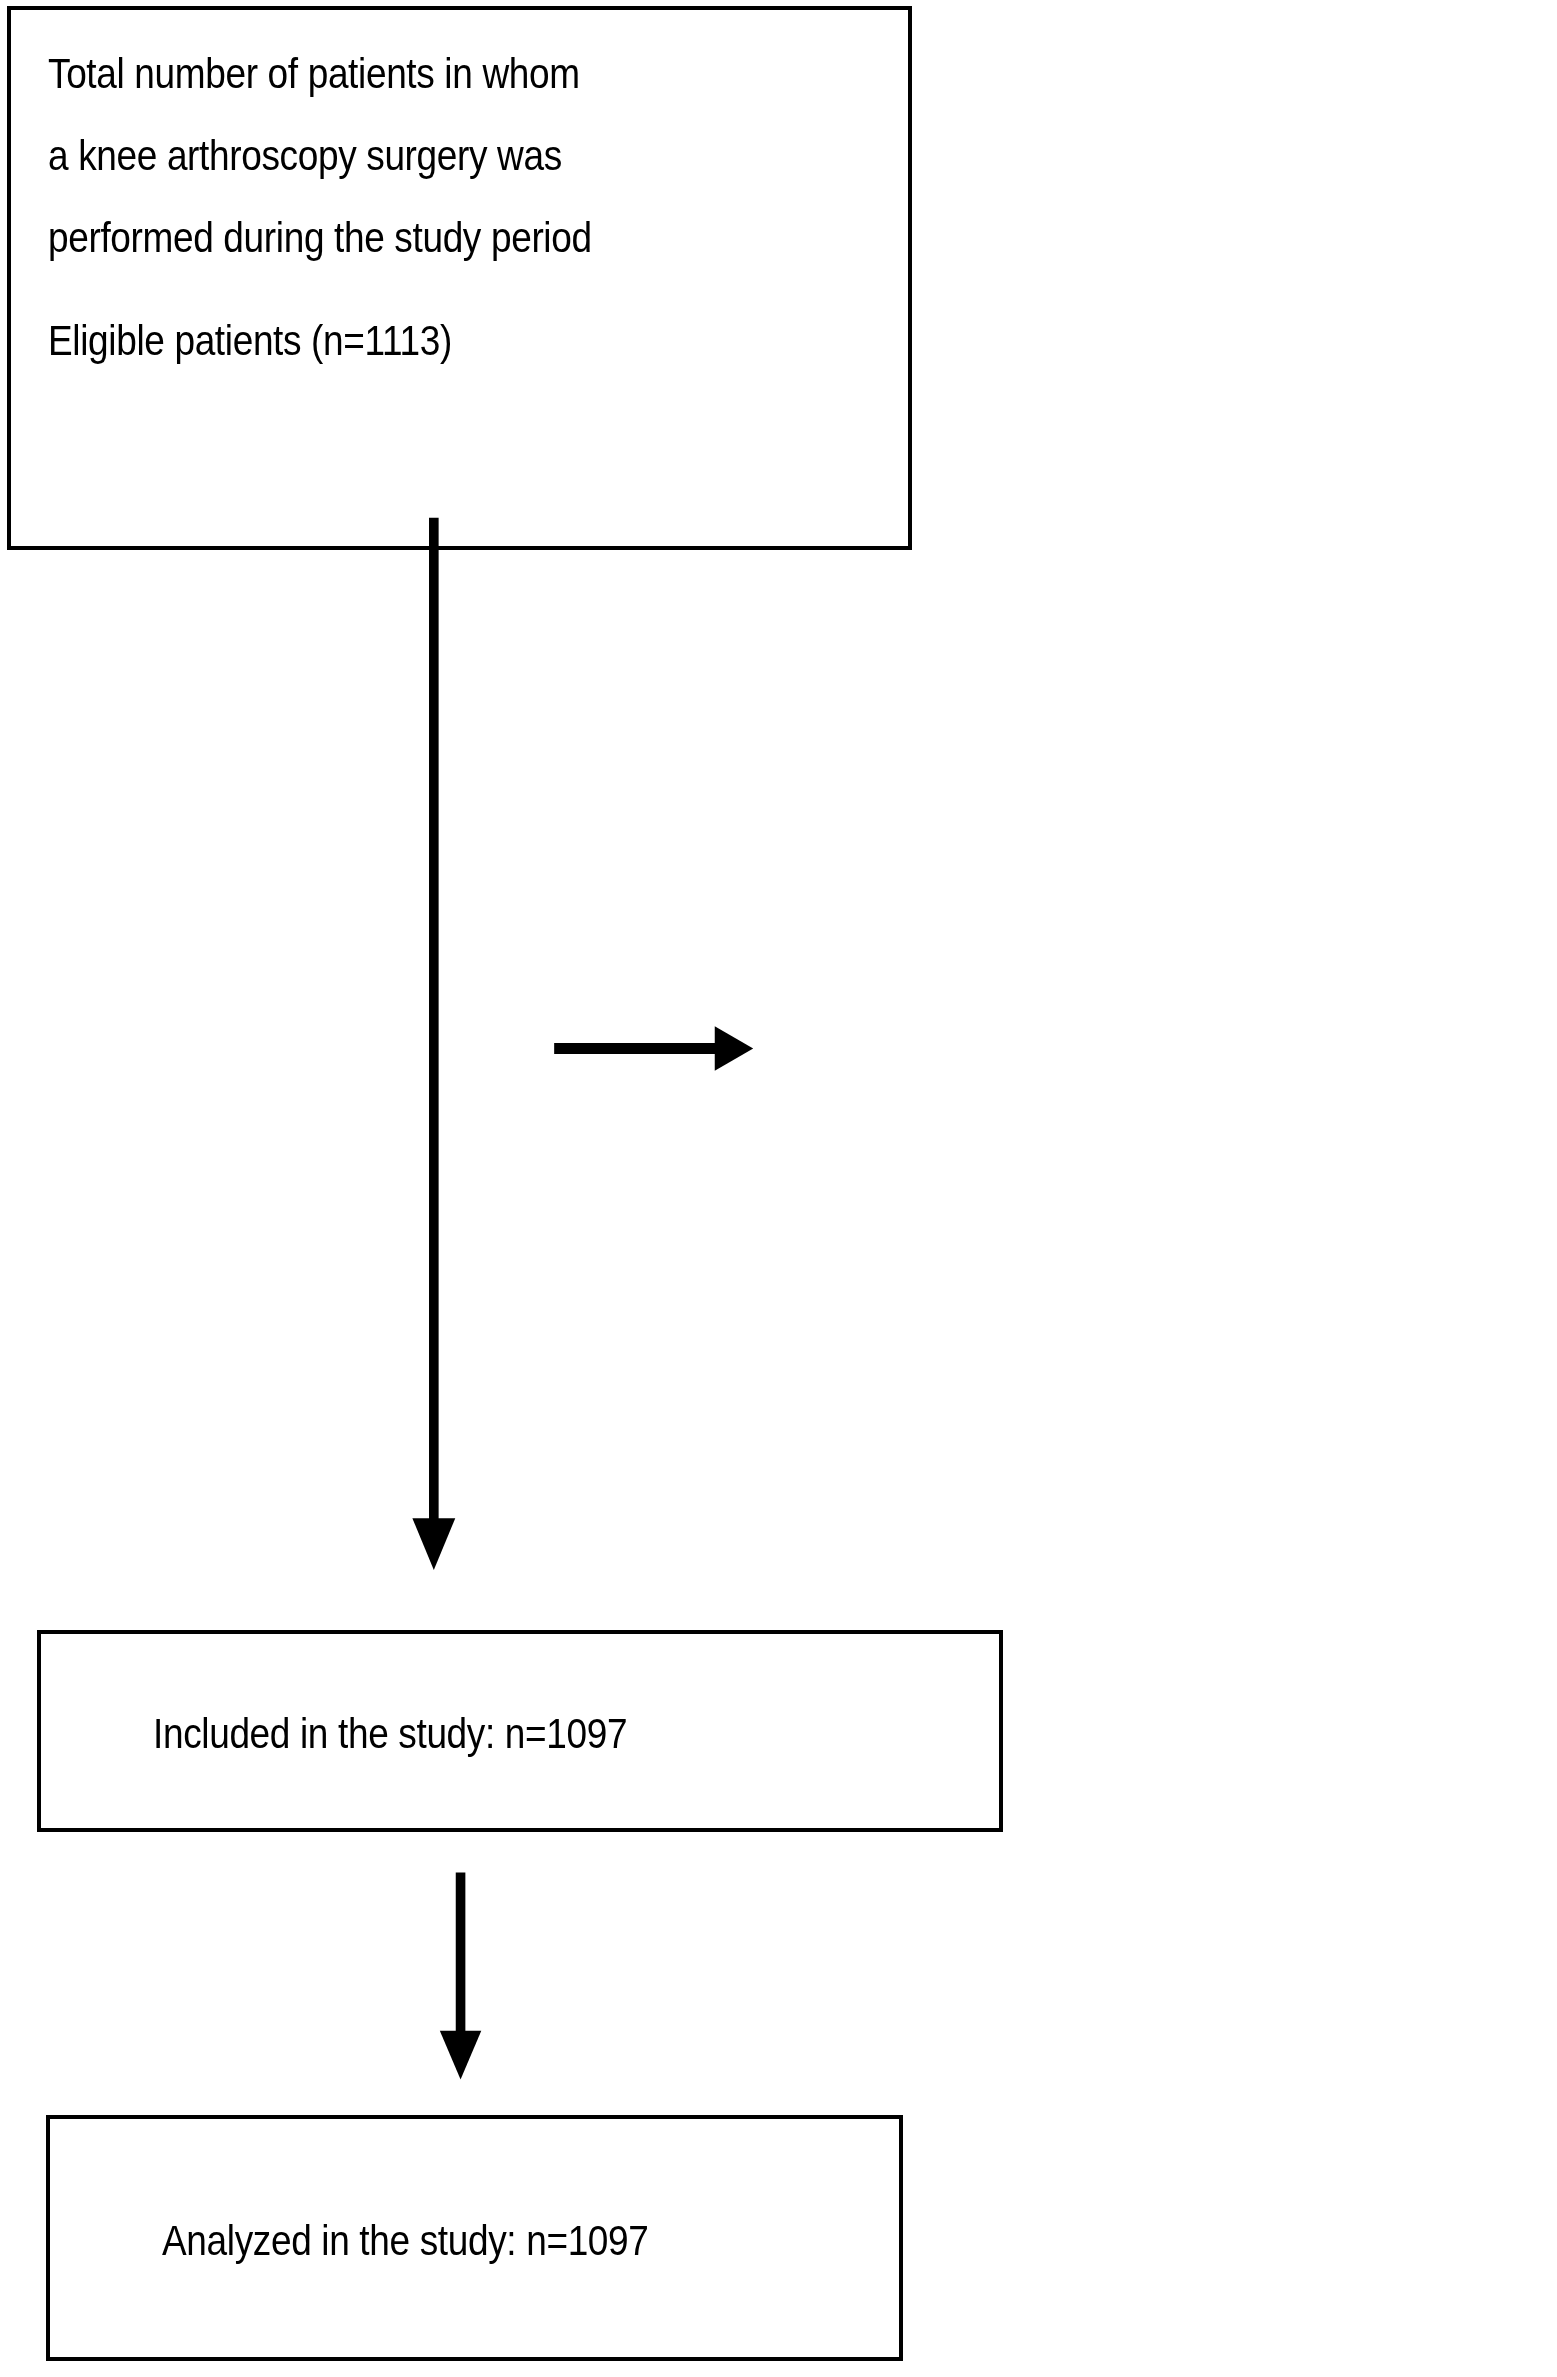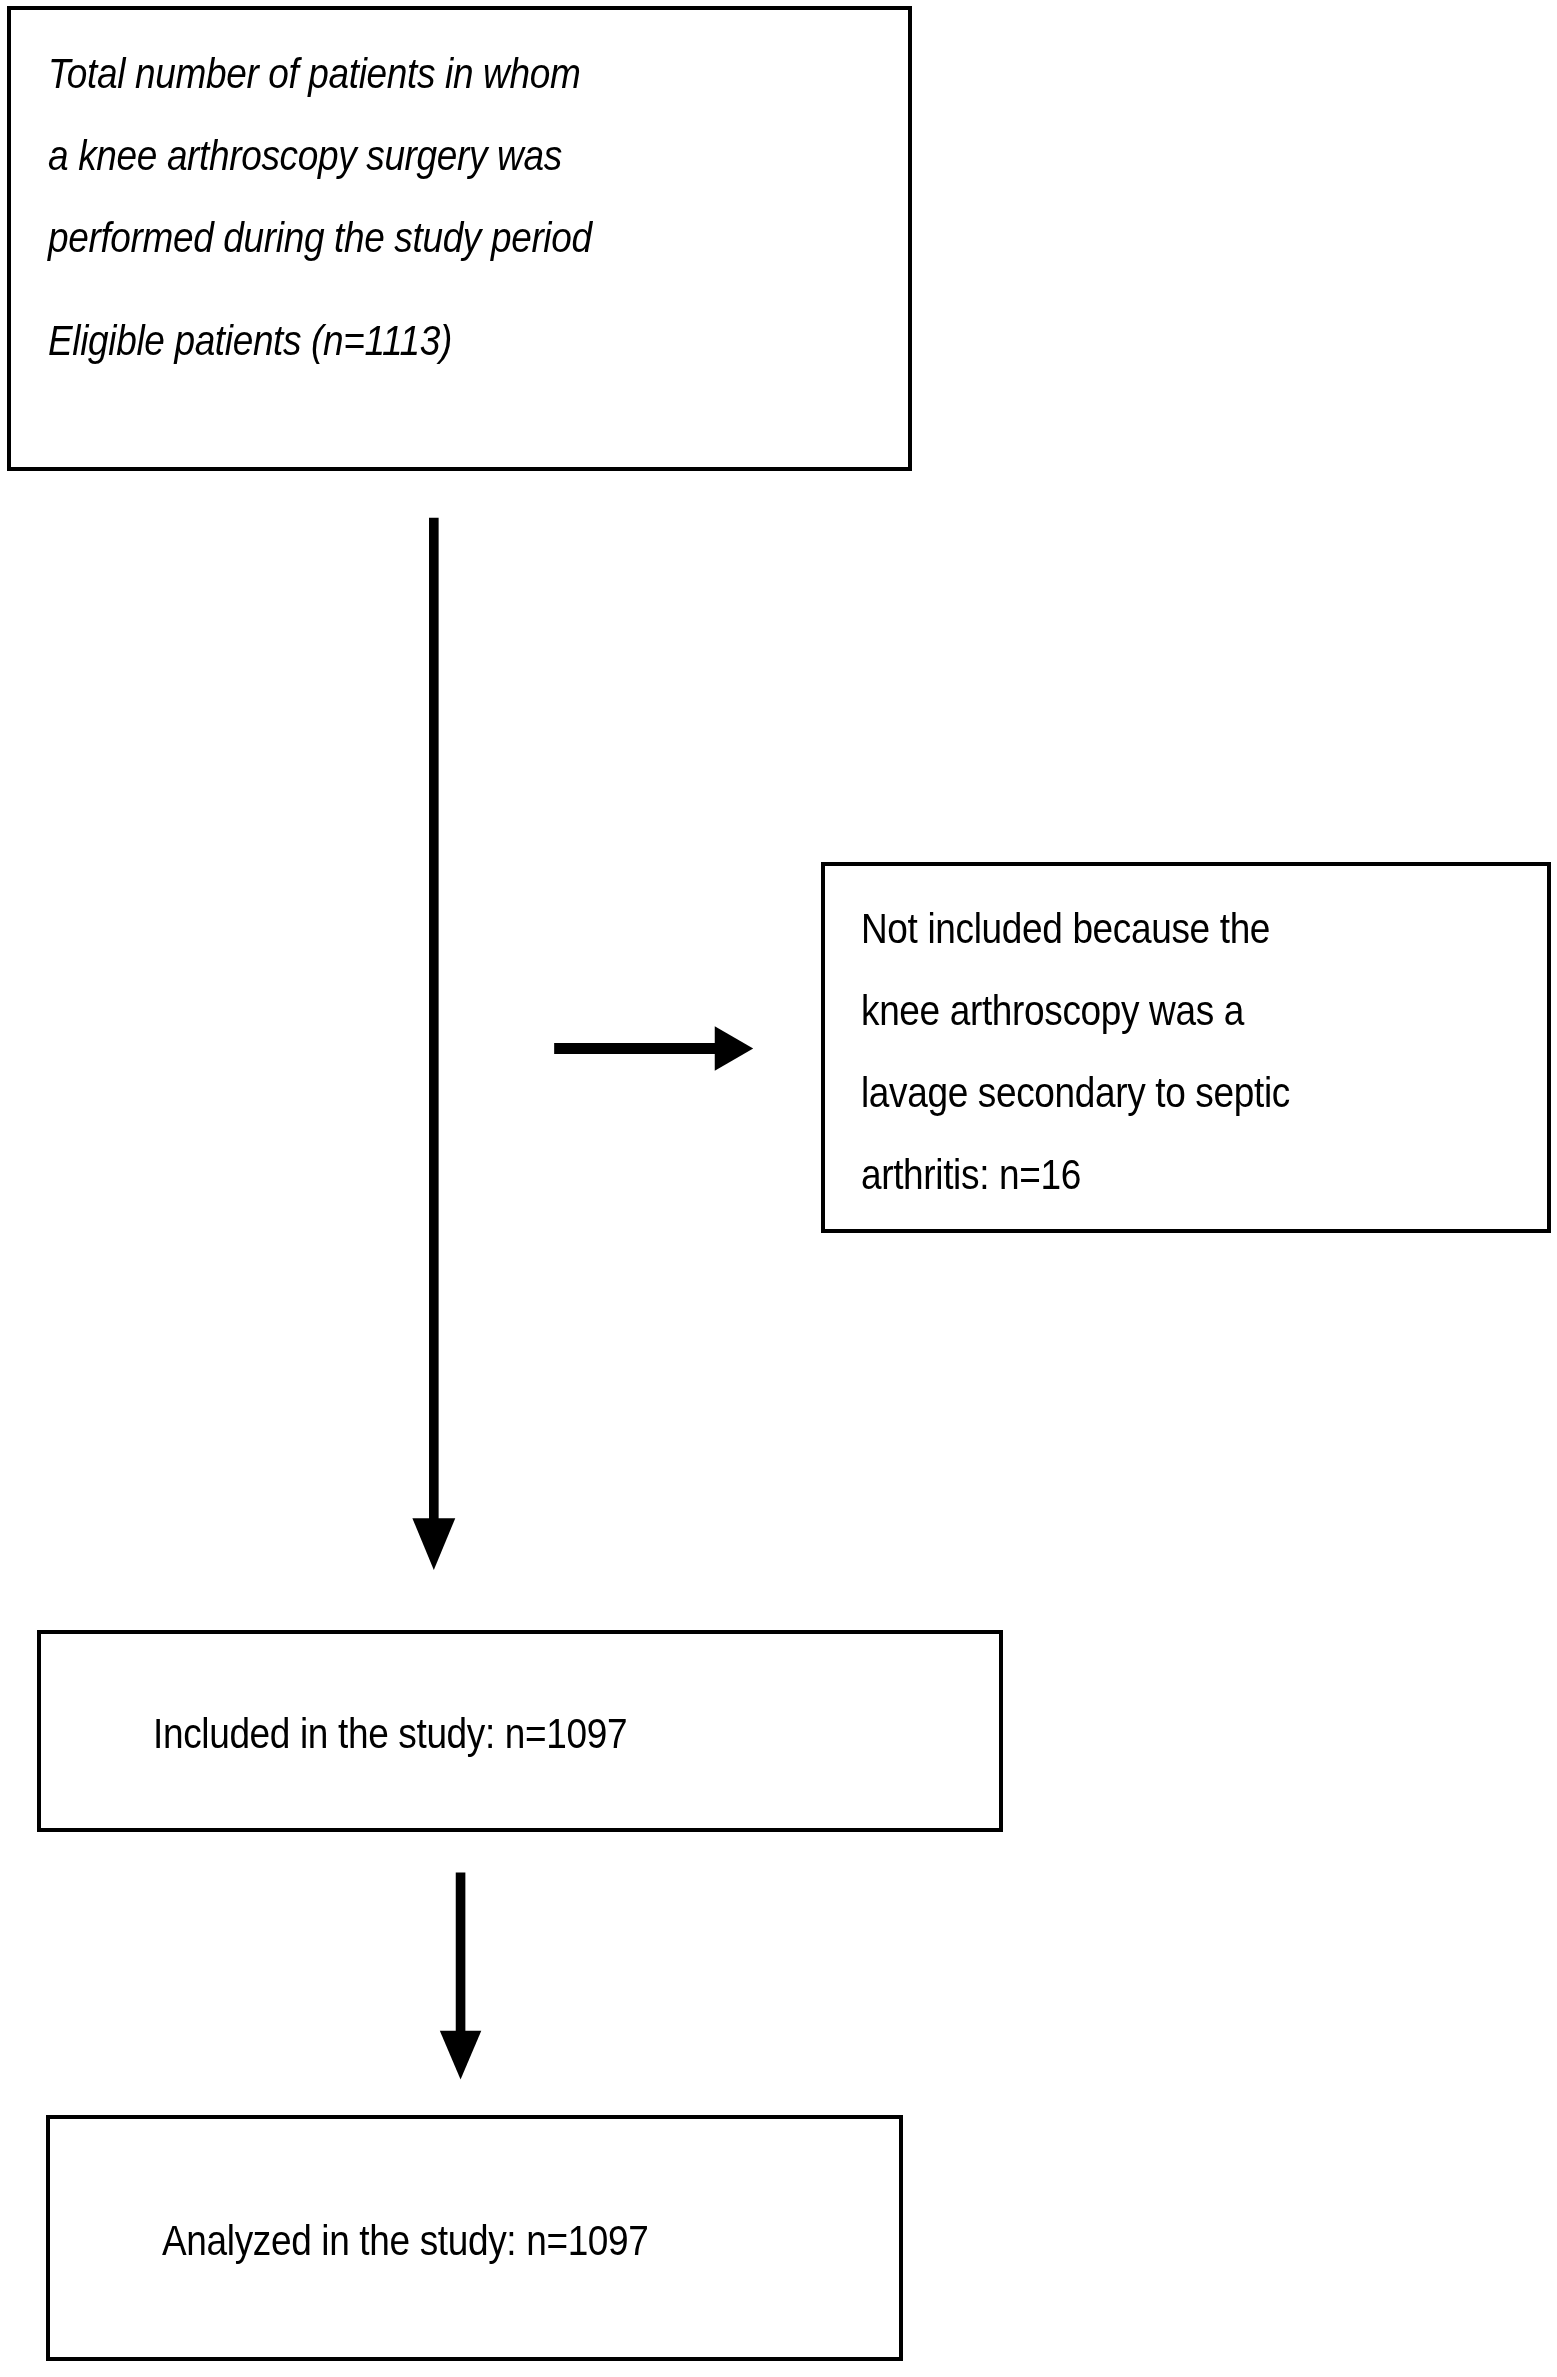--- a/index.html
+++ b/index.html
@@ -29,21 +29,21 @@
     line-height: 82px;
     letter-spacing: -0.4px;
     white-space: pre-line;
     transform: scaleX(0.86);
     transform-origin: left top;
   }
 
   
   #box-eligible {
     left: 7.4px;  top: 6px;
-    width: 905px; height: 465px; font-style: italic;
+    width: 905px; height: 544px;
   }
   #box-eligible-para1 {
     left: 37px; top: 22.3px;
     width: 931px;
   }
   #box-eligible-para2 {
     left: 37px; top: 289px;
     width: 931px;
   }
 
@@ -110,26 +110,20 @@
   <svg class="arrow-svg" id="arrow-main-down" viewBox="0 0 100 1440">
     <line x1="43" y1="0" x2="43" y2="1358" stroke="#000000" stroke-width="13"></line>
     <polygon points="43,1422 14,1352 72,1352" fill="#000000"></polygon>
   </svg>
 
   <svg class="arrow-svg" id="arrow-branch-right" viewBox="0 0 300 100">
     <line x1="9" y1="48" x2="240" y2="48" stroke="#000000" stroke-width="15"></line>
     <polygon points="278,48 226,18 226,78" fill="#000000"></polygon>
   </svg>
 
-  <div class="flow-box" id="box-excluded">
-    <div class="box-text" id="box-excluded-text">Not included because the
-knee arthroscopy was a
-lavage secondary to septic
-arthritis: n=16</div>
-  </div>
 
   <div class="flow-box" id="box-included">
     <div class="box-text" id="box-included-text">Included in the study: n=1097</div>
   </div>
 
   <svg class="arrow-svg" id="arrow-second-down" viewBox="0 0 100 300">
     <line x1="44" y1="8" x2="44" y2="228" stroke="#000000" stroke-width="13"></line>
     <polygon points="44,288 16,222 72,222" fill="#000000"></polygon>
   </svg>
 

